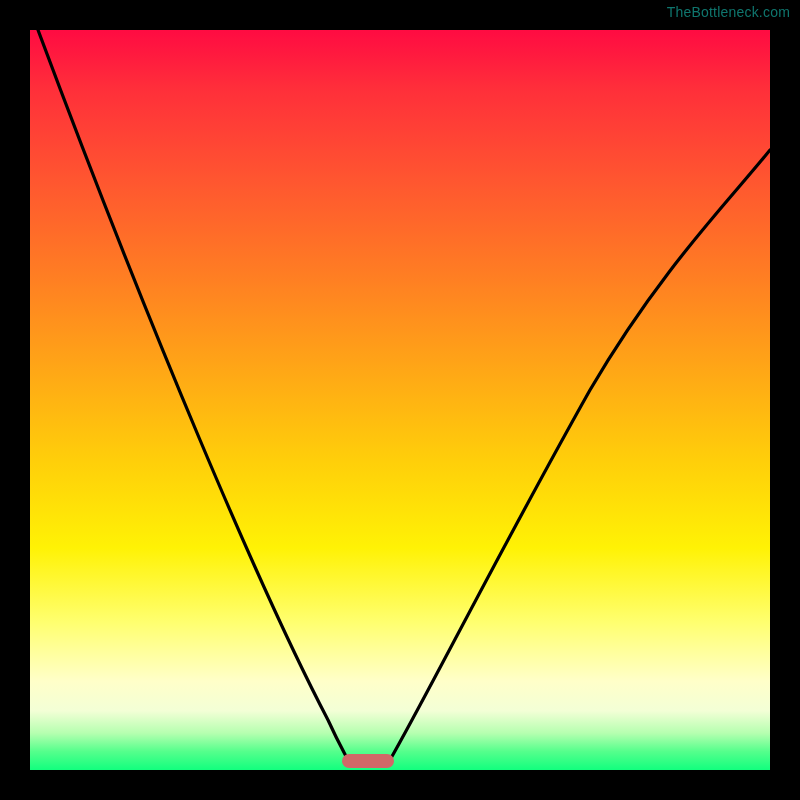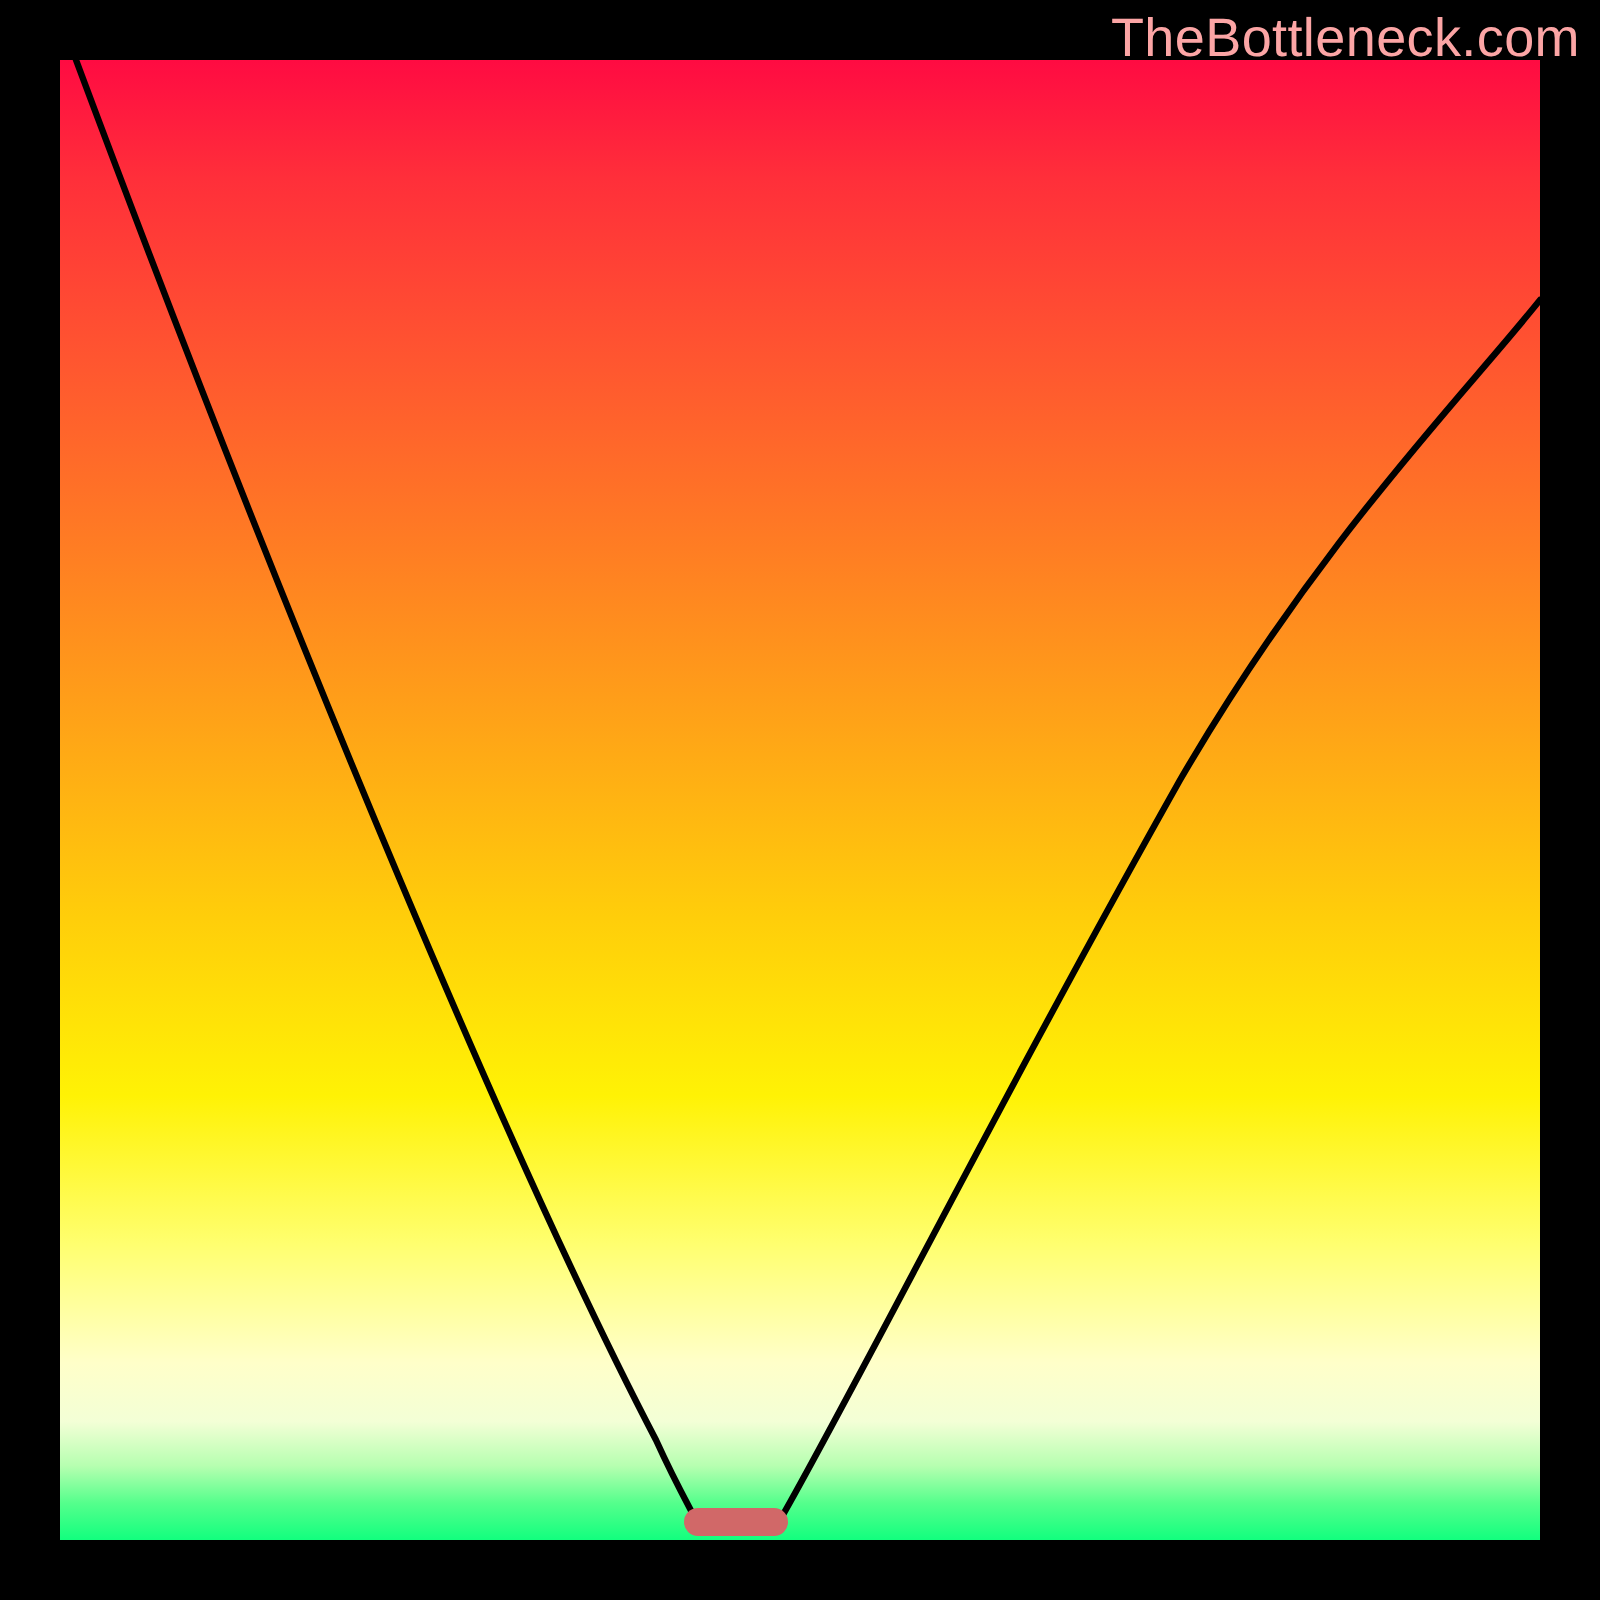--- a/index.html
+++ b/index.html
@@ -50,22 +50,22 @@
   svg.curves {
     position: absolute;
     inset: 0;
     width: 100%;
     height: 100%;
   }
   .watermark {
     position: absolute;
     top: 4px;
     right: 10px;
-    color: #fca5a5;
-    font-size: 27px;
+    color: #0f766e;
+    font-size: 14px;
     letter-spacing: 0.2px;
     user-select: none;
   }
 </style>
 </head>
 <body>
 
 <div class="frame">
   <div class="watermark">TheBottleneck.com</div>
 

